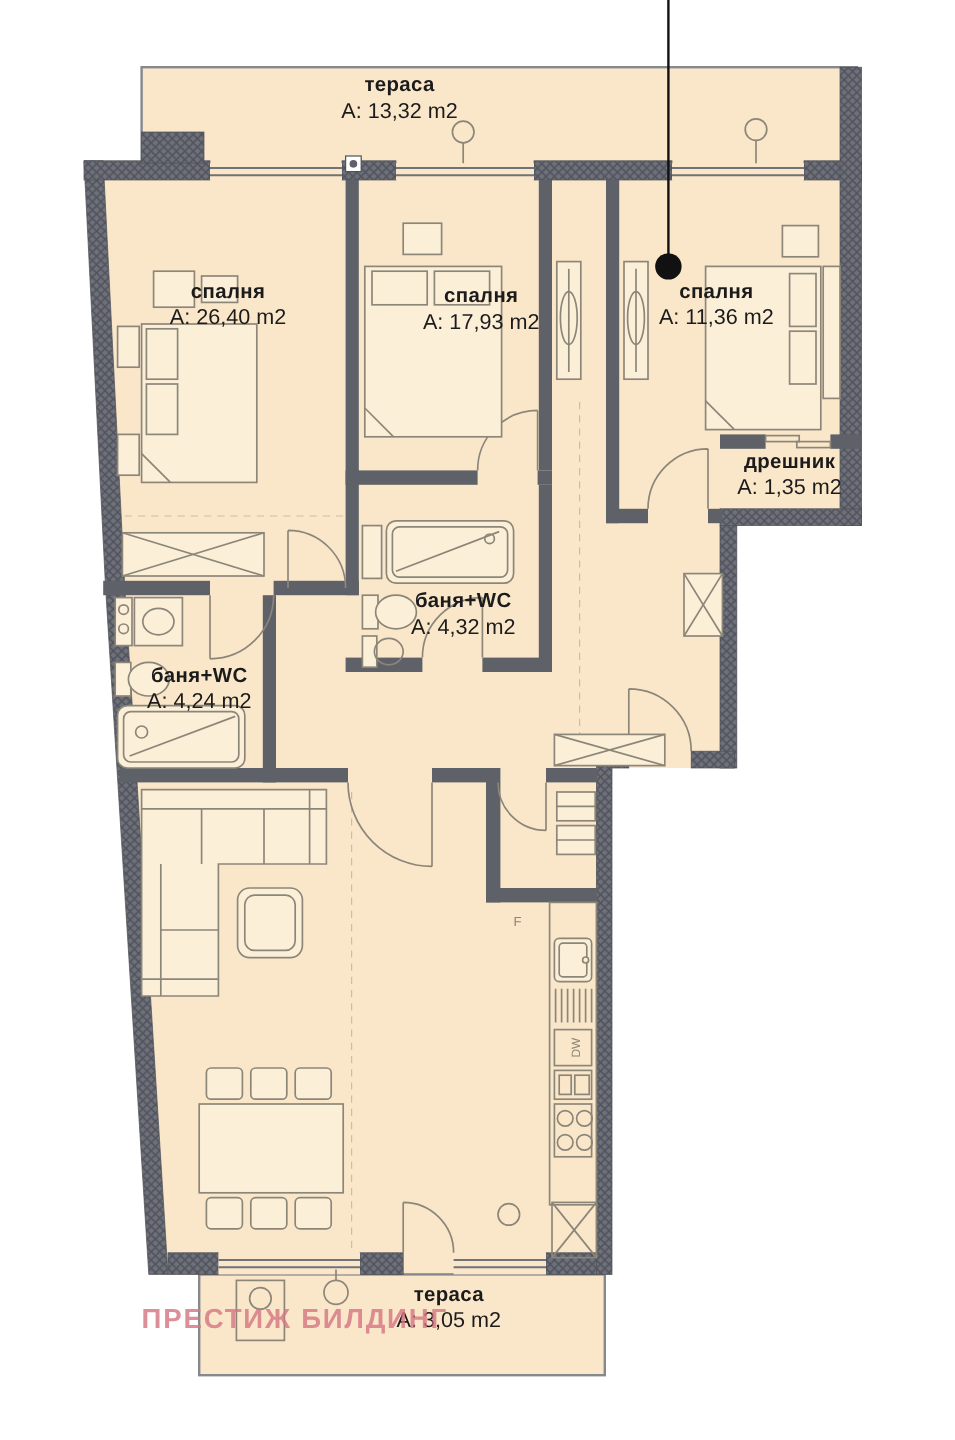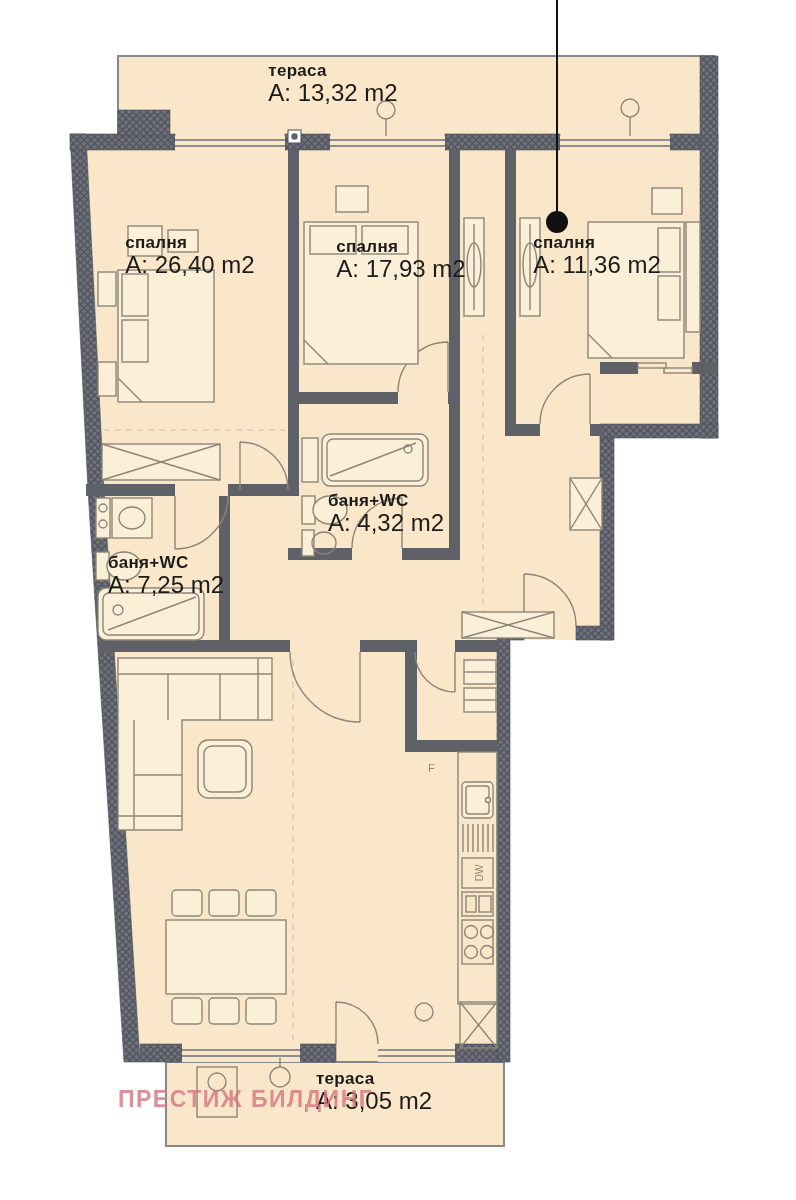--- a/index.html
+++ b/index.html
@@ -1,21 +1,21 @@
 <!DOCTYPE html>
 <html><head>
 <meta charset="utf-8">
 <style>
   html,body{margin:0;padding:0;background:#ffffff;}
   #stage{position:relative;width:796px;height:1200px;background:#ffffff;overflow:hidden;
          font-family:"Liberation Sans",sans-serif;}
   #plan-svg{position:absolute;left:0;top:0;}
-  .room-label{position:absolute;transform:translateX(-50%);color:#1b1b1b;white-space:nowrap;}
+  .room-label{position:absolute;transform:translateX(-50%);text-align:center;color:#1b1b1b;white-space:nowrap;}
   .rname{font-weight:700;font-size:17px;line-height:21px;letter-spacing:.3px;}
-  .rarea{font-size:24px;line-height:23px;}
+  .rarea{font-size:18px;line-height:23px;}
   #watermark{position:absolute;left:118px;top:1086px;font-weight:700;font-size:23px;
              letter-spacing:1.5px;color:rgba(214,118,130,0.82);white-space:nowrap;z-index:5;}
 </style>
 </head>
 <body>
 
 <div id="stage">
 
 <svg id="plan-svg" width="796" height="1200" viewBox="0 0 796 1200">
   <defs>
@@ -284,27 +284,31 @@
     <div class="rarea">A: 26,40 m2</div>
   </div>
   <div class="room-label" style="left:401px;top:236px;">
     <div class="rname">спалня</div>
     <div class="rarea">A: 17,93 m2</div>
   </div>
   <div class="room-label" style="left:597px;top:232px;">
     <div class="rname">спалня</div>
     <div class="rarea">A: 11,36 m2</div>
   </div>
+  <div class="room-label" style="left:658px;top:374px;">
+    <div class="rname">дрешник</div>
+    <div class="rarea">A: 1,35 m2</div>
+  </div>
   <div class="room-label" style="left:386px;top:490px;">
     <div class="rname">баня+WC</div>
     <div class="rarea">A: 4,32 m2</div>
   </div>
   <div class="room-label" style="left:166px;top:552px;">
     <div class="rname">баня+WC</div>
-    <div class="rarea">A: 7,25 m2</div>
+    <div class="rarea">A: 4,24 m2</div>
   </div>
   <div class="room-label" style="left:374px;top:1068px;">
     <div class="rname">тераса</div>
     <div class="rarea">A: 3,05 m2</div>
   </div>
 
   <div id="watermark">ПРЕСТИЖ БИЛДИНГ</div>
 </div>
 
 </body></html>

